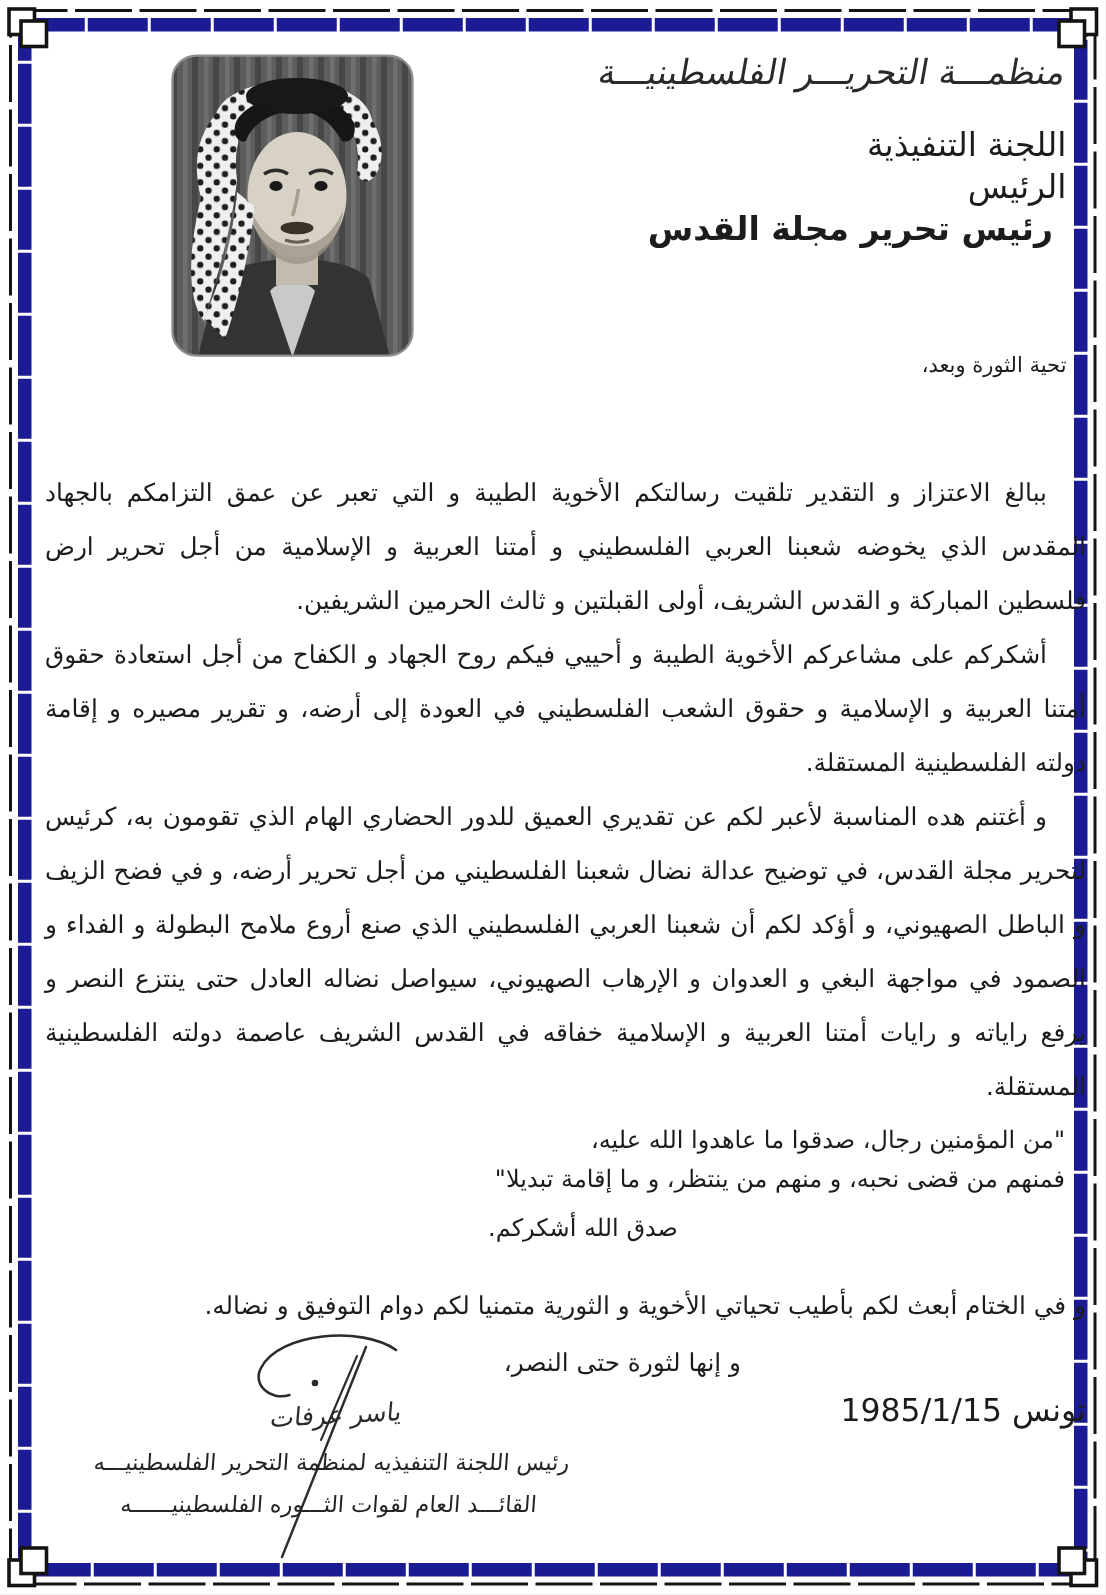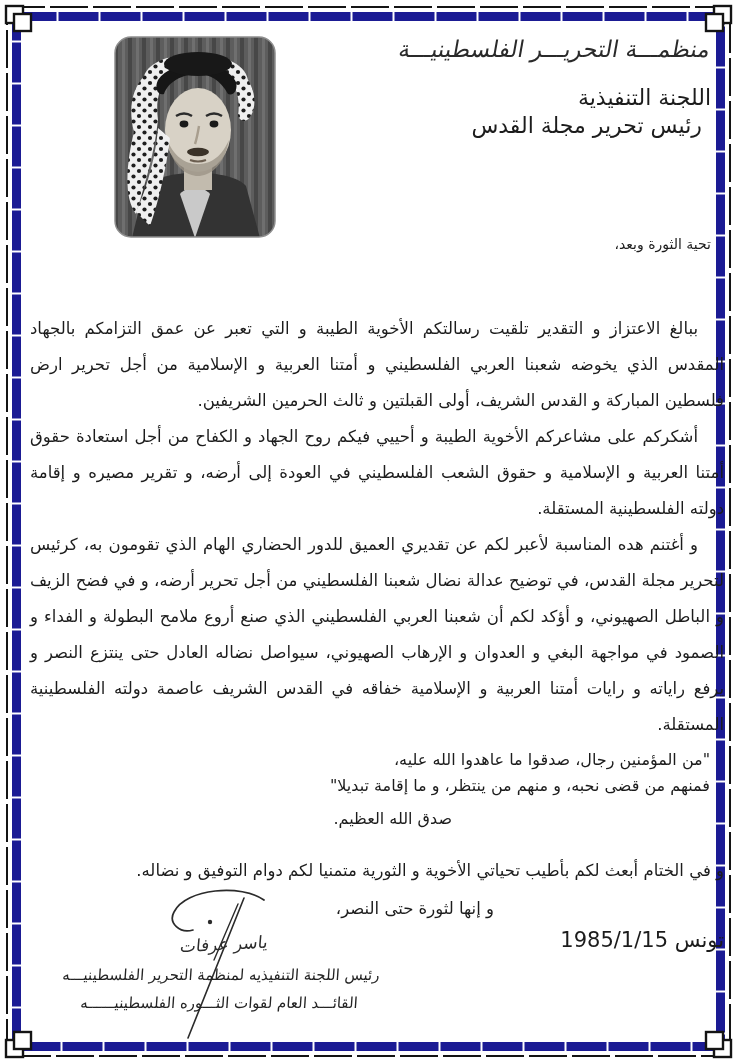--- a/index.html
+++ b/index.html
@@ -14,21 +14,21 @@
 
   .calligraphy{
     position:absolute;top:36px;right:27px;direction:rtl;white-space:nowrap;
     font-size:23px;color:#2a2a2a;transform:skewX(-10deg);letter-spacing:.5px;
   }
   .letterhead-block{
     position:absolute;top:84px;right:26px;direction:rtl;text-align:right;
     font-size:22px;line-height:28px;
   }
   .letterhead-block .lh-line{white-space:nowrap;}
-  .letterhead-block .lh-indent{padding-right:9px;}
+  .letterhead-block .lh-indent{padding-right:9px;font-weight:bold;}
 
   .greeting{position:absolute;top:236px;right:26px;direction:rtl;font-size:14px;}
 
   .body-flow{
     position:absolute;top:288px;left:30px;right:13px;direction:rtl;
     font-size:16.5px;line-height:36px;text-align:justify;text-align-last:right;margin-top:23px;
   }
   .body-flow p{margin:0;text-indent:26px;}
 
   .quote{margin:4px 14px 0 0;line-height:26px;font-size:16px;text-align:right;}
@@ -105,34 +105,35 @@
       <ellipse cx="84" cy="116" rx="11" ry="4.2" fill="#3a3228"></ellipse>
       <path d="M76,124 Q84,127 92,124" stroke="#6b5e50" stroke-width="2" fill="none"></path>
     </g>
     <rect x="1" y="1" width="160" height="200" rx="16" fill="none" stroke="#8f8f8f" stroke-width="1.5"></rect>
   </svg>
 
   <div class="calligraphy">منظمـــة التحريـــر الفلسطينيـــة</div>
 
   <div class="letterhead-block">
     <div class="lh-line">اللجنة التنفيذية</div>
+    <div class="lh-line">الرئيس</div>
     <div class="lh-line lh-indent">رئيس تحرير مجلة القدس</div>
   </div>
 
   <div class="greeting">تحية الثورة وبعد،</div>
 
   <div class="body-flow">
     <p>ببالغ الاعتزاز و التقدير تلقيت رسالتكم الأخوية الطيبة و التي تعبر عن عمق التزامكم بالجهاد المقدس الذي يخوضه شعبنا العربي الفلسطيني و أمتنا العربية و الإسلامية من أجل تحرير ارض فلسطين المباركة و القدس الشريف، أولى القبلتين و ثالث الحرمين الشريفين.</p>
     <p>أشكركم على مشاعركم الأخوية الطيبة و أحييي فيكم روح الجهاد و الكفاح من أجل استعادة حقوق أمتنا العربية و الإسلامية و حقوق الشعب الفلسطيني في العودة إلى أرضه، و تقرير مصيره و إقامة دولته الفلسطينية المستقلة.</p>
     <p>و أغتنم هده المناسبة لأعبر لكم عن تقديري العميق للدور الحضاري الهام الذي تقومون به، كرئيس لتحرير مجلة القدس، في توضيح عدالة نضال شعبنا الفلسطيني من أجل تحرير أرضه، و في فضح الزيف و الباطل الصهيوني، و أؤكد لكم أن شعبنا العربي الفلسطيني الذي صنع أروع ملامح البطولة و الفداء و الصمود في مواجهة البغي و العدوان و الإرهاب الصهيوني، سيواصل نضاله العادل حتى ينتزع النصر و يرفع راياته و رايات أمتنا العربية و الإسلامية خفاقه في القدس الشريف عاصمة دولته الفلسطينية المستقلة.</p>
 
     <div class="quote">
       <div class="q-line">"من المؤمنين رجال، صدقوا ما عاهدوا الله عليه،</div>
       <div class="q-line">فمنهم من قضى نحبه، و منهم من ينتظر، و ما إقامة تبديلا"</div>
-      <div class="q-attr">صدق الله العظيم.</div>
+      <div class="q-attr">صدق الله أشكركم.</div>
     </div>
 
     <div class="closing-1">و في الختام أبعث لكم بأطيب تحياتي الأخوية و الثورية متمنيا لكم دوام التوفيق و نضاله.</div>
     <div class="closing-2">و إنها لثورة حتى النصر،</div>
 
     <div class="dateline"><span>تونس</span>&nbsp;<span dir="ltr">1985/1/15</span></div>
   </div>
 
   <div class="signature">
     <svg class="sig-strokes" viewBox="0 0 400 170" xmlns="http://www.w3.org/2000/svg">

